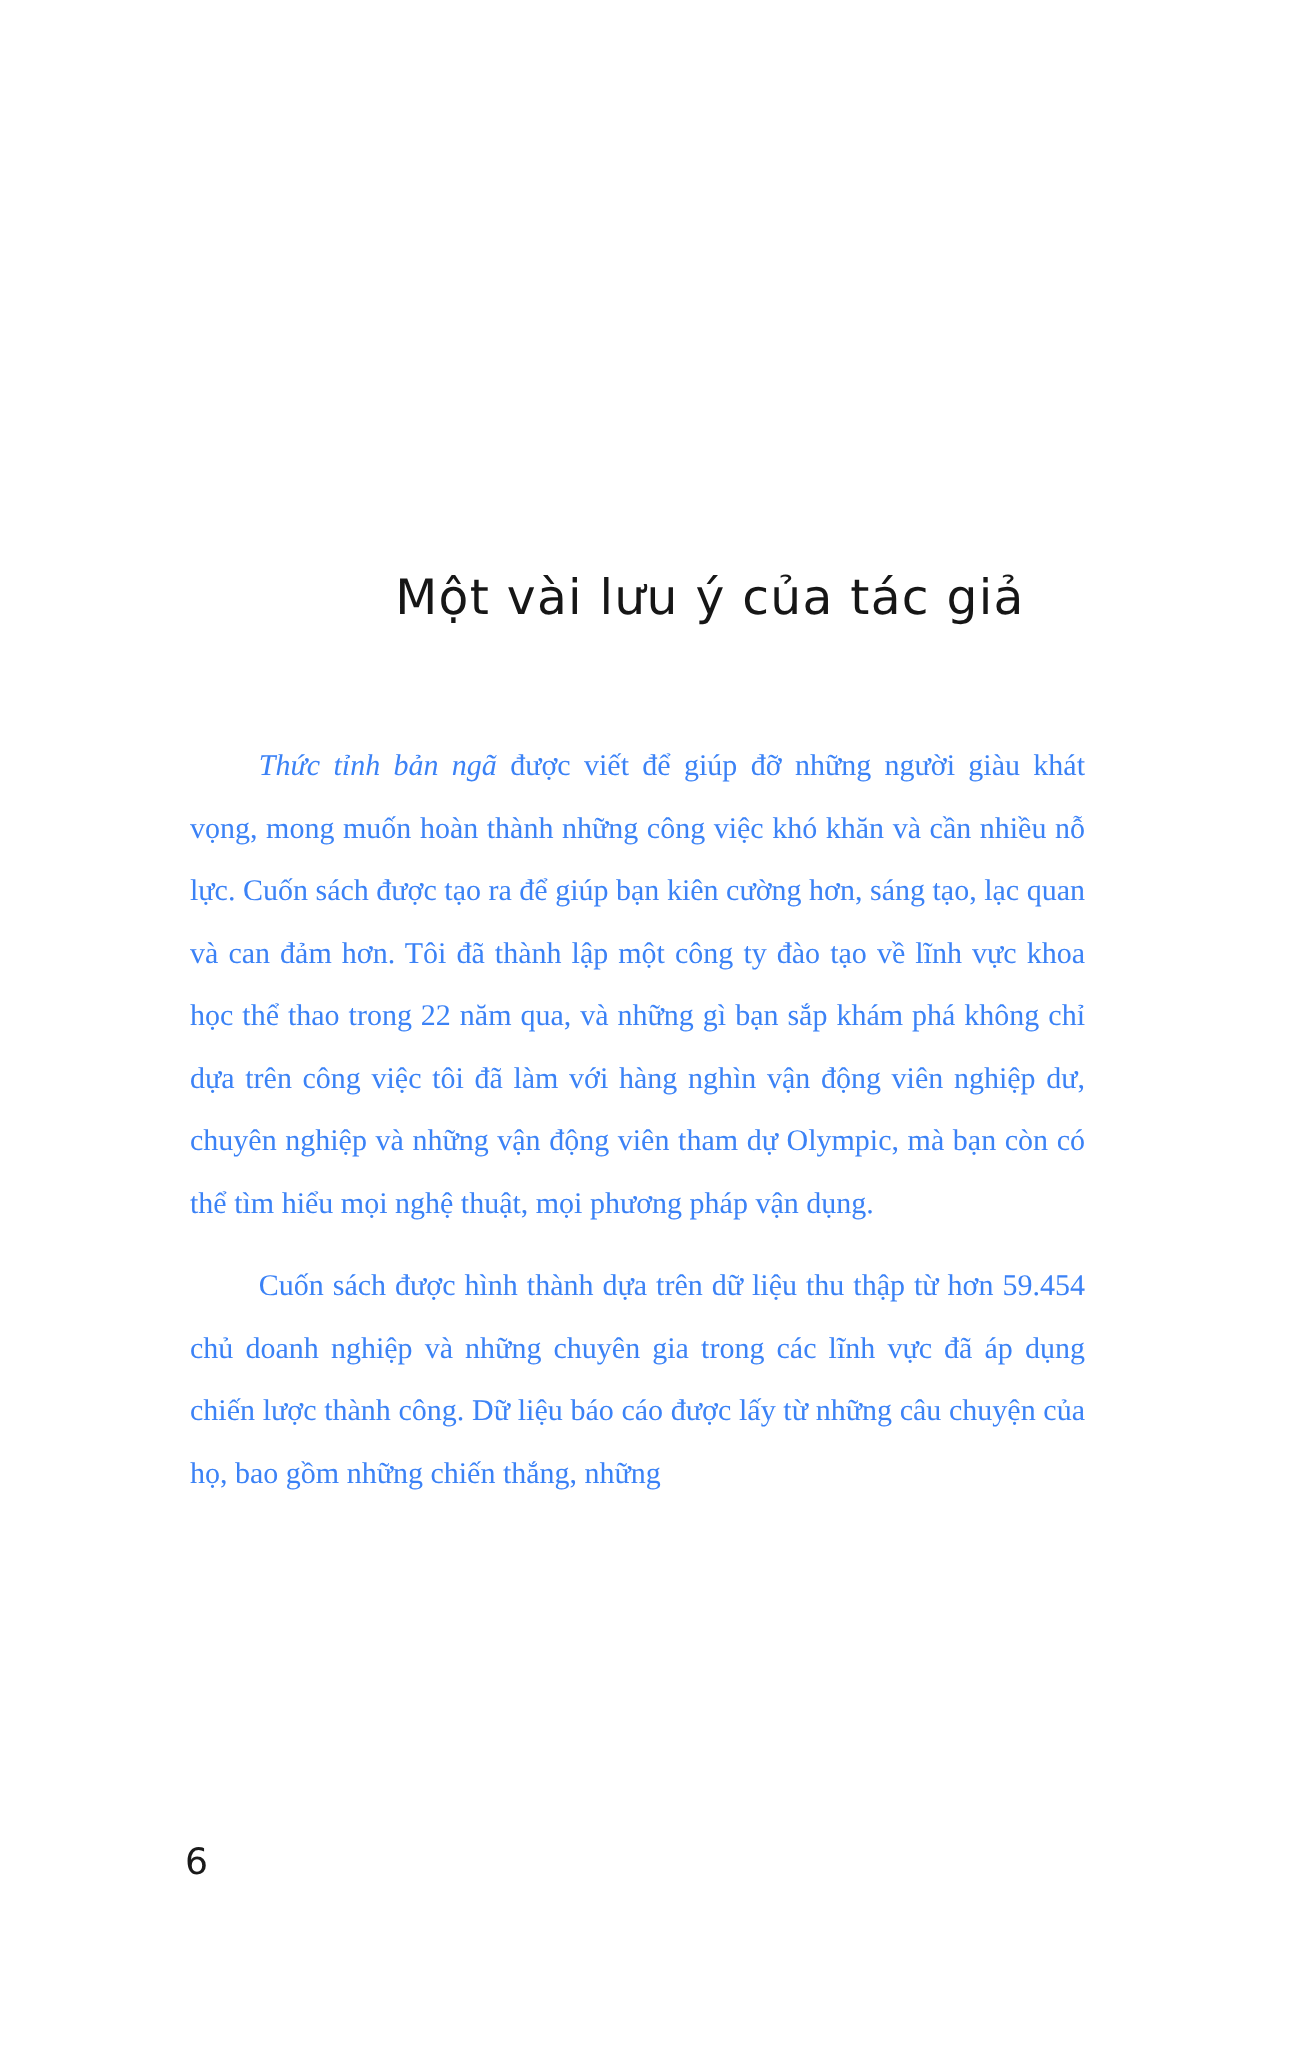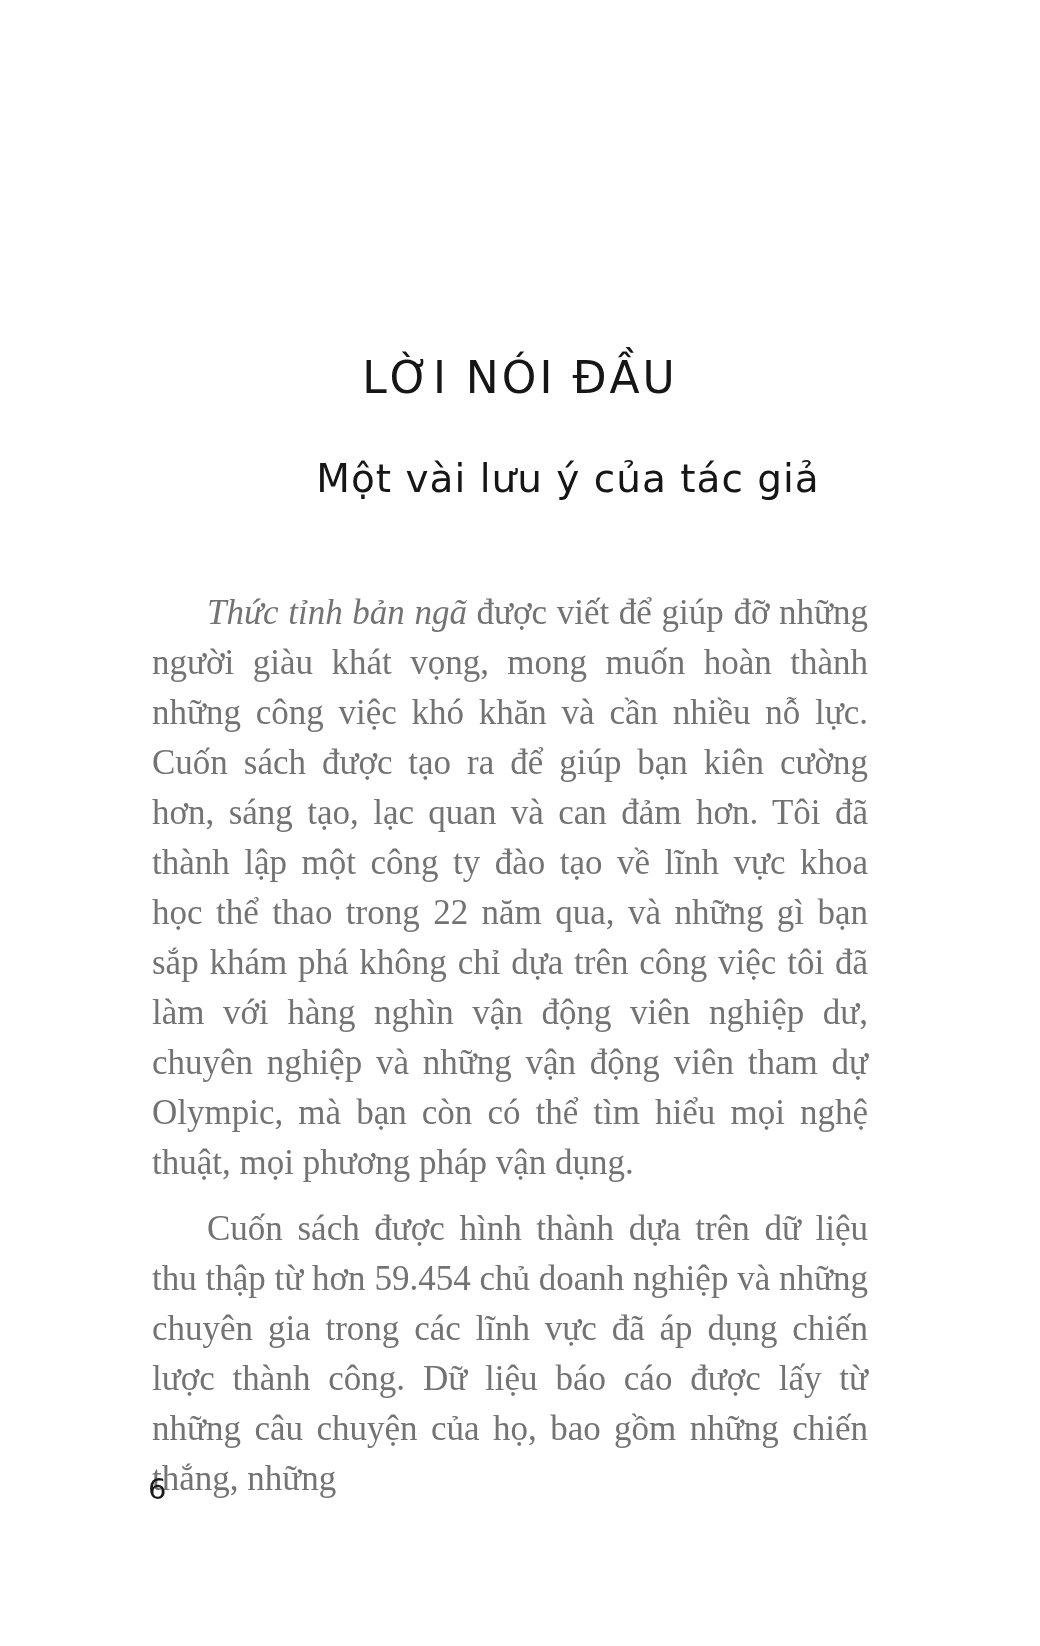--- a/index.html
+++ b/index.html
@@ -44,24 +44,24 @@
     font-size: 39px;
     letter-spacing: 1px;
     color: #161616;
     padding-left: 48px;
   }
   .body-text {
     position: absolute;
     top: 588px;
     left: 152px;
     width: 716px;
-    font-size: 35px;
+    font-size: 24px;
     line-height: 50px;
     text-align: justify;
-    color: #737373;
+    color: #3b82f6;
   }
   .para {
     margin: 0 0 16px 0;
     text-indent: 55px;
   }
   .lead-italic {
     font-style: italic;
   }
   .page-number {
     position: absolute;
@@ -70,21 +70,20 @@
     font-family: "DejaVu Sans", "Liberation Sans", sans-serif;
     font-size: 29px;
     color: #1a1a1a;
   }
 </style>
 </head>
 <body>
 
 <div class="book-page">
 
-  <h1 class="chapter-title">LỜI NÓI ĐẦU</h1>
 
   <h2 class="chapter-subtitle">Một vài lưu ý của tác giả</h2>
 
   <div class="body-text">
     <p class="para"><em class="lead-italic">Thức tỉnh bản ngã</em><span> được viết để giúp đỡ những người giàu khát vọng, mong muốn hoàn thành những công việc khó khăn và cần nhiều nỗ lực. Cuốn sách được tạo ra để giúp bạn kiên cường hơn, sáng tạo, lạc quan và can đảm hơn. Tôi đã thành lập một công ty đào tạo về lĩnh vực khoa học thể thao trong 22 năm qua, và những gì bạn sắp khám phá không chỉ dựa trên công việc tôi đã làm với hàng nghìn vận động viên nghiệp dư, chuyên nghiệp và những vận động viên tham dự Olympic, mà bạn còn có thể tìm hiểu mọi nghệ thuật, mọi phương pháp vận dụng.</span></p>
 
     <p class="para"><span>Cuốn sách được hình thành dựa trên dữ liệu thu thập từ hơn 59.454 chủ doanh nghiệp và những chuyên gia trong các lĩnh vực đã áp dụng chiến lược thành công. Dữ liệu báo cáo được lấy từ những câu chuyện của họ, bao gồm những chiến thắng, những</span></p>
   </div>
 
   <div class="page-number">6</div>

